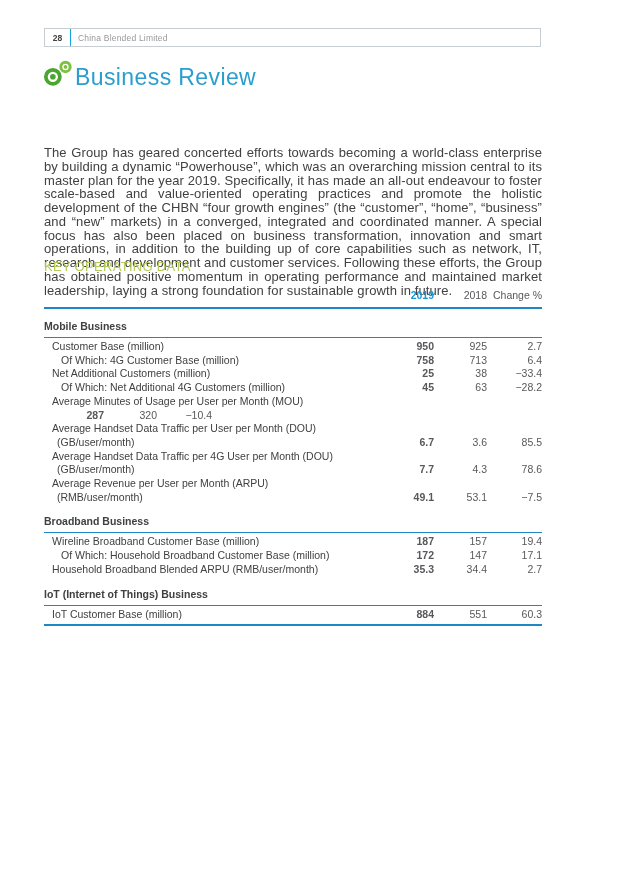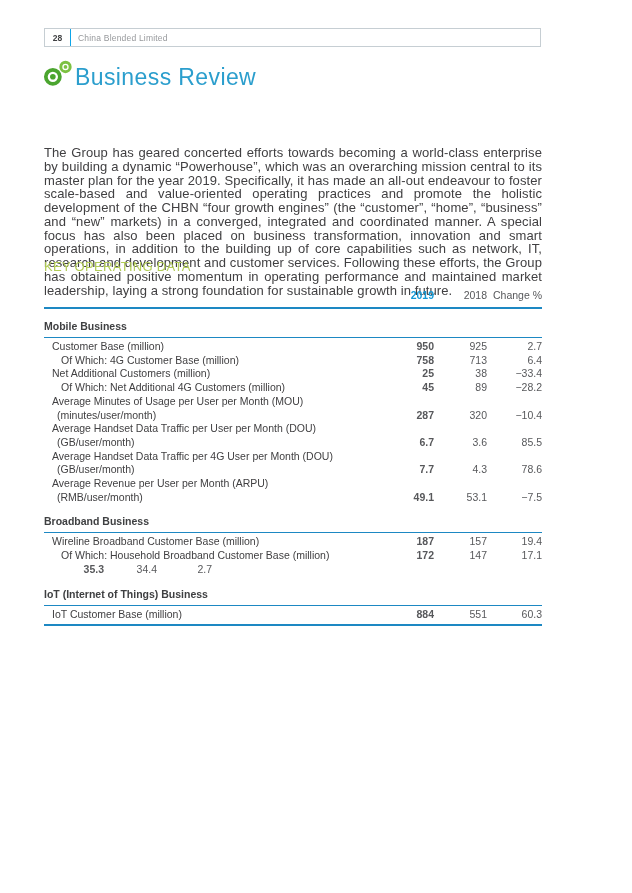--- a/index.html
+++ b/index.html
@@ -165,31 +165,30 @@
             </div>
             <div class="row ind-1">
               <span class="label">Net Additional Customers (million)</span>
               <span class="cell c1 blue-val">25</span>
               <span class="cell c2">38</span>
               <span class="cell c3">−33.4</span>
             </div>
             <div class="row ind-2">
               <span class="label">Of Which: Net Additional 4G Customers (million)</span>
               <span class="cell c1 blue-val">45</span>
-              <span class="cell c2">89</span>
+              <span class="cell c2">63</span>
               <span class="cell c3">−28.2</span>
             </div>
             <div class="row ind-1">
               <span class="label">Average Minutes of Usage per User per Month (MOU)</span>
               <span class="cell c1 blue-val"></span>
               <span class="cell c2"></span>
               <span class="cell c3"></span>
             </div>
             <div class="row ind-1-5">
-              <span class="label">(minutes/user/month)</span>
               <span class="cell c1 blue-val">287</span>
               <span class="cell c2">320</span>
               <span class="cell c3">−10.4</span>
             </div>
             <div class="row ind-1">
               <span class="label">Average Handset Data Traffic per User per Month (DOU)</span>
               <span class="cell c1 blue-val"></span>
               <span class="cell c2"></span>
               <span class="cell c3"></span>
             </div>
@@ -235,20 +234,21 @@
               <span class="cell c2">157</span>
               <span class="cell c3">19.4</span>
             </div>
             <div class="row ind-2">
               <span class="label">Of Which: Household Broadband Customer Base (million)</span>
               <span class="cell c1 blue-val">172</span>
               <span class="cell c2">147</span>
               <span class="cell c3">17.1</span>
             </div>
             <div class="row ind-1">
+              <span class="label">Household Broadband Blended ARPU (RMB/user/month)</span>
               <span class="cell c1 blue-val">35.3</span>
               <span class="cell c2">34.4</span>
               <span class="cell c3">2.7</span>
             </div>
           </div>
         </div>
         <div class="section">
           <div class="section-name">IoT (Internet of Things) Business</div>
           <div class="thin-rule"></div>
           <div class="rows">

